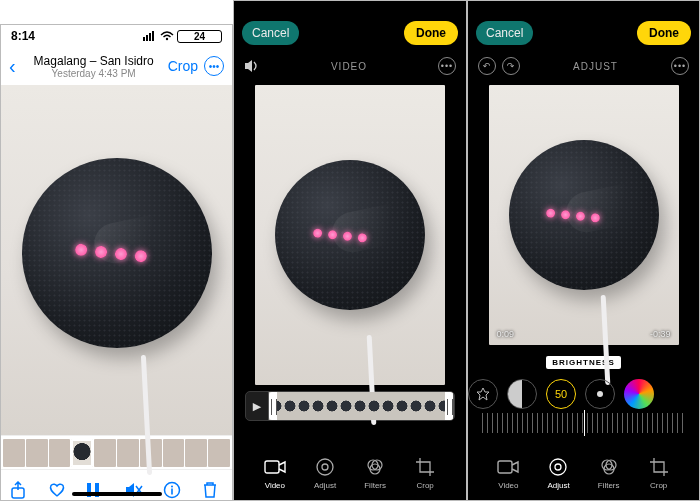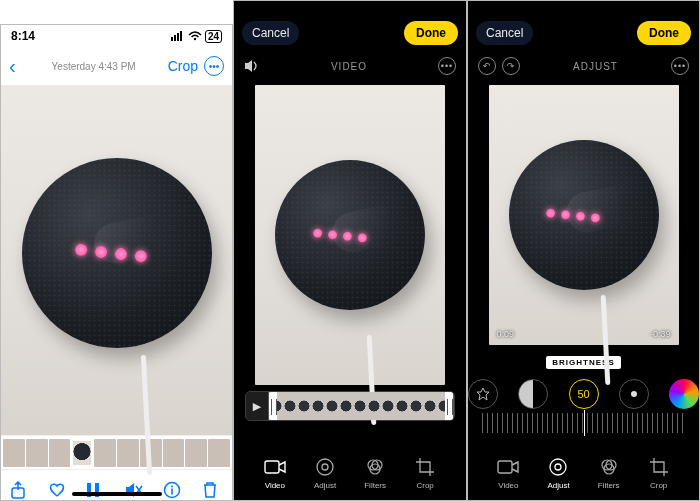--- a/index.html
+++ b/index.html
@@ -51,21 +51,21 @@
 
   .toolbar1 { display:flex; justify-content:space-around; align-items:center;
     height:40px; border-top:1px solid #eee; color:#007aff; }
   .toolbar1 .ic { width:22px; text-align:center; font-size:18px; }
   .home-ind { position:absolute; bottom:4px; left:50%; transform:translateX(-50%);
     width:90px; height:4px; background:#000; border-radius:3px; }
 
   
   .etop { display:flex; justify-content:space-between; align-items:center;
     height:40px; padding:0 8px; margin-top:12px; }
-  .cancel { background:#0f172a; color:#eaeaea; font-size:12px;
+  .cancel { background:#0f766e; color:#eaeaea; font-size:12px;
     padding:5px 10px; border-radius:13px; }
   .done { background:#ffd60a; color:#000; font-weight:600; font-size:12px;
     padding:5px 12px; border-radius:13px; }
   .erow2 { display:flex; justify-content:space-between; align-items:center;
     height:26px; padding:0 10px; color:#999; font-size:10px; letter-spacing:1px; }
   .ic-sm { width:18px; height:18px; border:1.2px solid #888; border-radius:50%;
     display:flex; align-items:center; justify-content:center; font-size:9px; color:#aaa; }
   .erow2 .pair { display:flex; gap:6px; }
 
   .edit-canvas { position:relative; margin: 6px auto 0; width: 190px; height: 300px; }
@@ -100,21 +100,21 @@
   .tab .glyph { width:22px; height:22px; display:flex; align-items:center;
     justify-content:center; }
 
   
   .time-overlay { position:absolute; bottom:6px; left:8px; right:8px;
     display:flex; justify-content:space-between; font-size:9px; color:#e8e8e8;
     text-shadow:0 0 3px #000; }
   .adj-label { text-align:center; margin-top:6px; }
   .adj-label span { display:inline-block; background:#fff; color:#000;
     font-size:8px; font-weight:600; letter-spacing:1px; padding:2px 6px; border-radius:2px; }
-  .dial-row { display:flex; justify-content:space-between; align-items:center;
+  .dial-row { display:flex; justify-content:flex-start; align-items:center;
     gap:9px; margin-top:10px; }
   .dial { width:30px; height:30px; border-radius:50%; border:1.5px solid #555;
     display:flex; align-items:center; justify-content:center; color:#c9c9c9;
     font-size:11px; position:relative; }
   .dial.sel { border-color:#ffd60a; color:#ffd60a; }
   .dial.half::before { content:""; position:absolute; width:100%; height:100%;
     border-radius:50%; background: linear-gradient(90deg,#ccc 50%, transparent 50%); }
   .dial.dot::before { content:""; width:6px; height:6px; background:#ddd; border-radius:50%; }
   .dial.grad { background: conic-gradient(#f05,#f90,#5d5,#09f,#90f,#f05);
     border:none; }
@@ -142,27 +142,28 @@
               <rect x="9" y="0" width="2" height="10" fill="#000"></rect>
             </svg>
           </span>
         <span>
             <svg width="14" height="10">
               <path d="M1 4 Q7 -2 13 4" stroke="#000" fill="none" stroke-width="1.4"></path>
               <path d="M3.5 6 Q7 2.5 10.5 6" stroke="#000" fill="none" stroke-width="1.4"></path>
               <circle cx="7" cy="8" r="1.2" fill="#000"></circle>
             </svg>
           </span>
-        <span style="font-size:10px;border:1px solid #000;border-radius:3px;padding:0 2px;">24</span>
+        <span style="font-size:10px;border:1px solid #000;border-radius:3px;padding:0 16px;">24</span>
       </span>
     </div>
 
     <div class="topbar">
       <span class="backchev">‹</span>
       <div class="hdr-center">
+        <div class="loc">Magalang – San Isidro</div>
         <div class="ts">Yesterday  4:43 PM</div>
       </div>
       <span class="edit">Crop</span>
       <span class="circ-more">•••</span>
     </div>
 
     <div class="photo-main">
       <div class="wall"></div>
       <div class="speaker">
         <div class="streak"></div>

